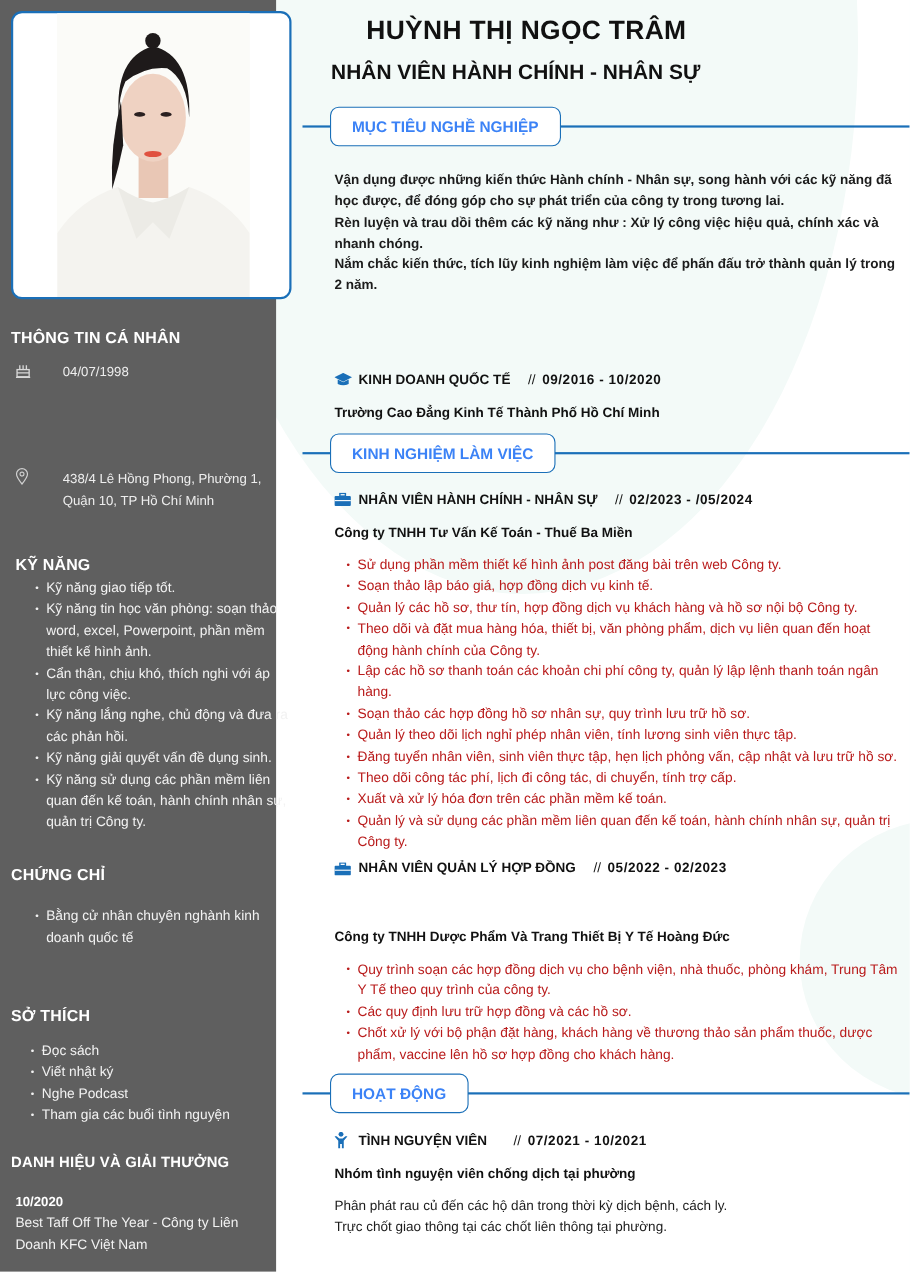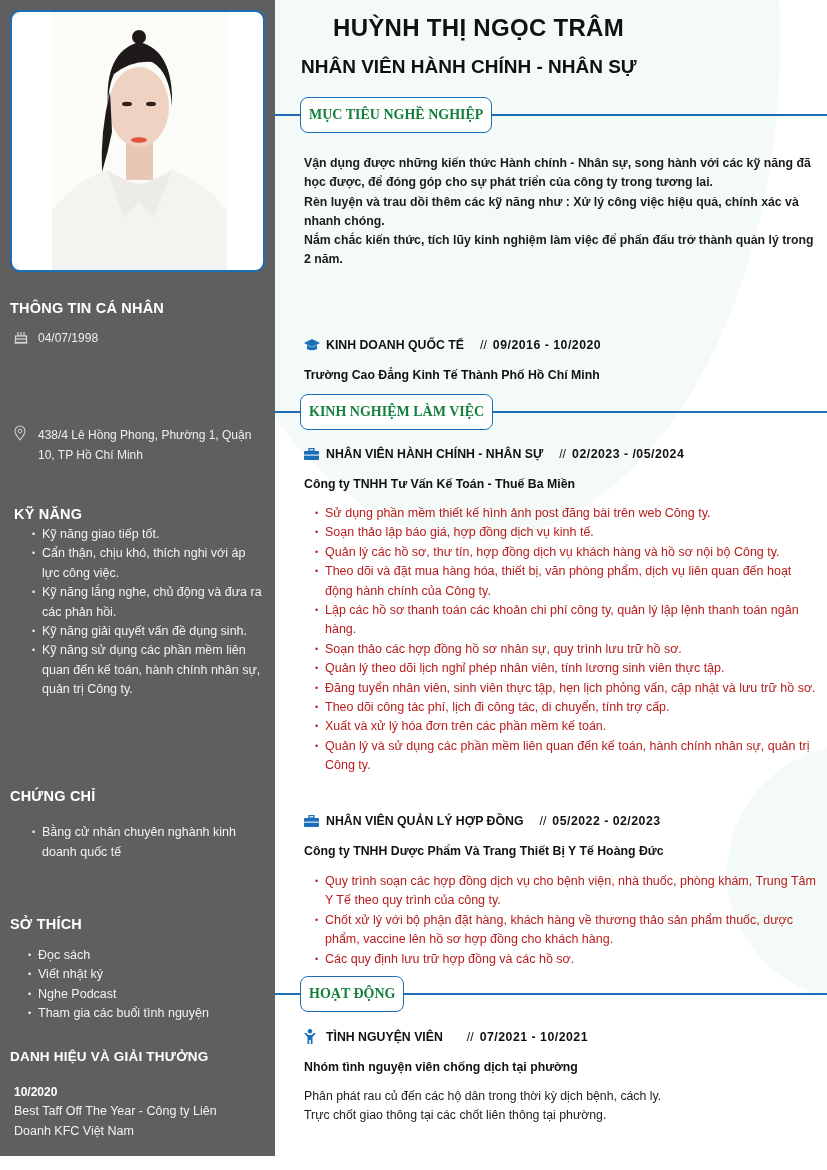--- a/index.html
+++ b/index.html
@@ -5,42 +5,42 @@
   * { box-sizing: border-box; margin: 0; padding: 0; }
   html, body { width: 827px; height: 1170px; overflow: hidden; background: #ffffff; }
   body { font-family: "Liberation Sans", sans-serif; color: #1a1a1a; position: relative; }
 
   
   .bg-circle { position: absolute; border-radius: 50%; background: #f3faf8; z-index: 0; }
   .bg-circle.top { left: 170px; top: -460px; width: 610px; height: 1000px; }
   .bg-circle.bottom { left: 727px; top: 745px; width: 260px; height: 255px; }
 
   
-  .sidebar { position: absolute; left: 0; top: 0; width: 275px; height: 1156px; background: #5f5f5f; color: #ffffff; z-index: 1; }
+  .sidebar { position: absolute; left: 0; top: 0; width: 251px; height: 1156px; background: #5f5f5f; color: #ffffff; z-index: 1; }
   .photo-frame { position: absolute; left: 10px; top: 10px; width: 255px; height: 262px; border: 2px solid #1a6fb8; border-radius: 10px; background: #ffffff; overflow: hidden; }
   .photo { position: absolute; left: 40px; top: 0; width: 175px; height: 258px; background: #fafaf7; }
   .photo svg { width: 100%; height: 100%; display: block; }
 
   .side-title { position: absolute; left: 10px; font-weight: bold; font-size: 14.5px; letter-spacing: 0.2px; color: #ffffff; }
-  .side-row { position: absolute; left: 14px; font-size: 12px; color: #eeeeee; line-height: 20px; display: flex; }
+  .side-row { position: absolute; left: 14px; font-size: 12px; color: #eeeeee; line-height: 20px; display: flex; gap: 19px; }
   .side-row .ic { width: 24px; flex: 0 0 24px; color: #d8d8d8; }
   .side-list { position: absolute; list-style: none; font-size: 12.5px; color: #f2f2f2; line-height: 19.4px; }
   .side-list li { position: relative; padding-left: 8px; }
   .side-list li::before { content: "•"; position: absolute; left: -2px; top: 0; font-size: 9px; color: #f2f2f2; }
   .award-date { position: absolute; left: 14px; top: 1085px; font-size: 12px; font-weight: bold; color: #ffffff; }
   .award-text { position: absolute; left: 14px; top: 1102px; width: 240px; font-size: 12.5px; line-height: 19.5px; color: #f2f2f2; }
 
   
   .main { position: absolute; left: 275px; top: 0; width: 552px; height: 1170px; z-index: 1; }
   .name { position: absolute; left: 26px; top: 14px; font-size: 24px; font-weight: bold; color: #111111; letter-spacing: 0.3px; margin-left: 32px; }
   .role { position: absolute; left: 26px; top: 56px; font-size: 19px; font-weight: bold; color: #111111; }
 
   .sec-head { position: absolute; left: 0; width: 552px; height: 36px; }
   .sec-head .line { position: absolute; left: 0; right: 0; top: 17px; height: 1.5px; background: #1a6fb8; }
-  .sec-head .label { position: absolute; left: 25px; top: 0; height: 36px; padding: 0 8px; line-height: 34px; border: 1.5px solid #1a6fb8; border-radius: 8px; background: #ffffff; font-weight: bold; font-size: 14px; color: #15803d; font-family: Liberation Serif, serif; }
+  .sec-head .label { position: absolute; left: 25px; top: 0; height: 36px; padding: 0 19px; line-height: 34px; border: 1.5px solid #1a6fb8; border-radius: 8px; background: #ffffff; font-weight: bold; font-size: 14px; color: #3b82f6; }
 
   .para { position: absolute; left: 29px; width: 515px; font-size: 12.3px; font-weight: bold; color: #1c1c1c; line-height: 19.3px; }
   .entry-head { position: absolute; left: 29px; font-size: 12.3px; font-weight: bold; color: #111111; display: flex; align-items: center; white-space: nowrap; }
   .entry-head .eic { width: 22px; display: inline-flex; align-items: center; }
   .entry-head .sep { margin-left: 16px; font-weight: normal; }
   .entry-head .date { margin-left: 6px; font-weight: bold; letter-spacing: 0.5px; }
   .org { position: absolute; left: 29px; font-size: 12.3px; font-weight: bold; color: #111111; }
   .work-list { position: absolute; left: 40px; width: 505px; list-style: none; font-size: 12.5px; color: #b91c1c; line-height: 19.4px; }
   .work-list li { position: relative; padding-left: 10px; }
   .work-list li::before { content: "•"; position: absolute; left: 0; top: 0; font-size: 9px; }
@@ -93,20 +93,21 @@
           <path d="M6 15 Q1 9 1 6 A5 5 0 0 1 11 6 Q11 9 6 15 Z" fill="none" stroke="#cfcfcf" stroke-width="1.1"></path>
           <circle cx="6" cy="6" r="1.8" fill="none" stroke="#cfcfcf" stroke-width="1"></circle>
         </svg>
     </span>
     <span>438/4 Lê Hồng Phong, Phường 1, Quận 10, TP Hồ Chí Minh</span>
   </div>
 
   <div class="side-title" style="top:506px; left:14px;">KỸ NĂNG</div>
   <ul class="side-list" style="left:34px; top:525px; width:230px;">
     <li>Kỹ năng giao tiếp tốt.</li>
+    <li>Kỹ năng tin học văn phòng: soạn thảo word, excel, Powerpoint, phần mềm thiết kế hình ảnh.</li>
     <li>Cẩn thận, chịu khó, thích nghi với áp lực công việc.</li>
     <li>Kỹ năng lắng nghe, chủ động và đưa ra các phản hồi.</li>
     <li>Kỹ năng giải quyết vấn đề dụng sinh.</li>
     <li>Kỹ năng sử dụng các phần mềm liên quan đến kế toán, hành chính nhân sự, quản trị Công ty.</li>
   </ul>
 
   <div class="side-title" style="top:788px;">CHỨNG CHỈ</div>
   <ul class="side-list" style="left:34px; top:822px; width:215px; line-height:20px;">
     <li>Bằng cử nhân chuyên nghành kinh doanh quốc tế</li>
   </ul>
@@ -176,37 +177,37 @@
     <li>Theo dõi và đặt mua hàng hóa, thiết bị, văn phòng phẩm, dịch vụ liên quan đến hoạt động hành chính của Công ty.</li>
     <li>Lập các hồ sơ thanh toán các khoản chi phí công ty, quản lý lập lệnh thanh toán ngân hàng.</li>
     <li>Soạn thảo các hợp đồng hồ sơ nhân sự, quy trình lưu trữ hồ sơ.</li>
     <li>Quản lý theo dõi lịch nghỉ phép nhân viên, tính lương sinh viên thực tập.</li>
     <li>Đăng tuyển nhân viên, sinh viên thực tập, hẹn lịch phỏng vấn, cập nhật và lưu trữ hồ sơ.</li>
     <li>Theo dõi công tác phí, lịch đi công tác, di chuyển, tính trợ cấp.</li>
     <li>Xuất và xử lý hóa đơn trên các phần mềm kế toán.</li>
     <li>Quản lý và sử dụng các phần mềm liên quan đến kế toán, hành chính nhân sự, quản trị Công ty.</li>
   </ul>
 
-  <div class="entry-head" style="top:814px;">
+  <div class="entry-head" style="top:782px;align-items:flex-end;">
     <span class="eic">
       <svg width="15" height="12" viewBox="0 0 15 12">
           <rect x="5" y="0.5" width="5" height="2.5" fill="none" stroke="#1a6fb8" stroke-width="1.3"></rect>
           <rect x="0" y="3" width="15" height="9" rx="1" fill="#1a6fb8"></rect>
           <rect x="0" y="6.6" width="15" height="1" fill="#ffffff"></rect>
         </svg>
     </span>
     <span>NHÂN VIÊN QUẢN LÝ HỢP ĐỒNG</span>
     <span class="sep">//</span>
     <span class="date">05/2022 - 02/2023</span>
   </div>
   <div class="org" style="top:844px;">Công ty TNHH Dược Phẩm Và Trang Thiết Bị Y Tế Hoàng Đức</div>
   <ul class="work-list" style="top:872px;">
     <li>Quy trình soạn các hợp đồng dịch vụ cho bệnh viện, nhà thuốc, phòng khám, Trung Tâm Y Tế theo quy trình của công ty.</li>
+    <li>Các quy định lưu trữ hợp đồng và các hồ sơ.</li>
     <li>Chốt xử lý với bộ phận đặt hàng, khách hàng về thương thảo sản phẩm thuốc, dược phẩm, vaccine lên hồ sơ hợp đồng cho khách hàng.</li>
-    <li>Các quy định lưu trữ hợp đồng và các hồ sơ.</li>
   </ul>
 
   <div class="sec-head" style="top:976px;text-align:right;">
     <div class="line"></div>
     <div class="label">HOẠT ĐỘNG</div>
   </div>
   <div class="entry-head" style="top:1029px;">
     <span class="eic">
       <svg width="12" height="15" viewBox="0 0 12 15">
           <circle cx="6" cy="2.2" r="2.2" fill="#1a6fb8"></circle>

